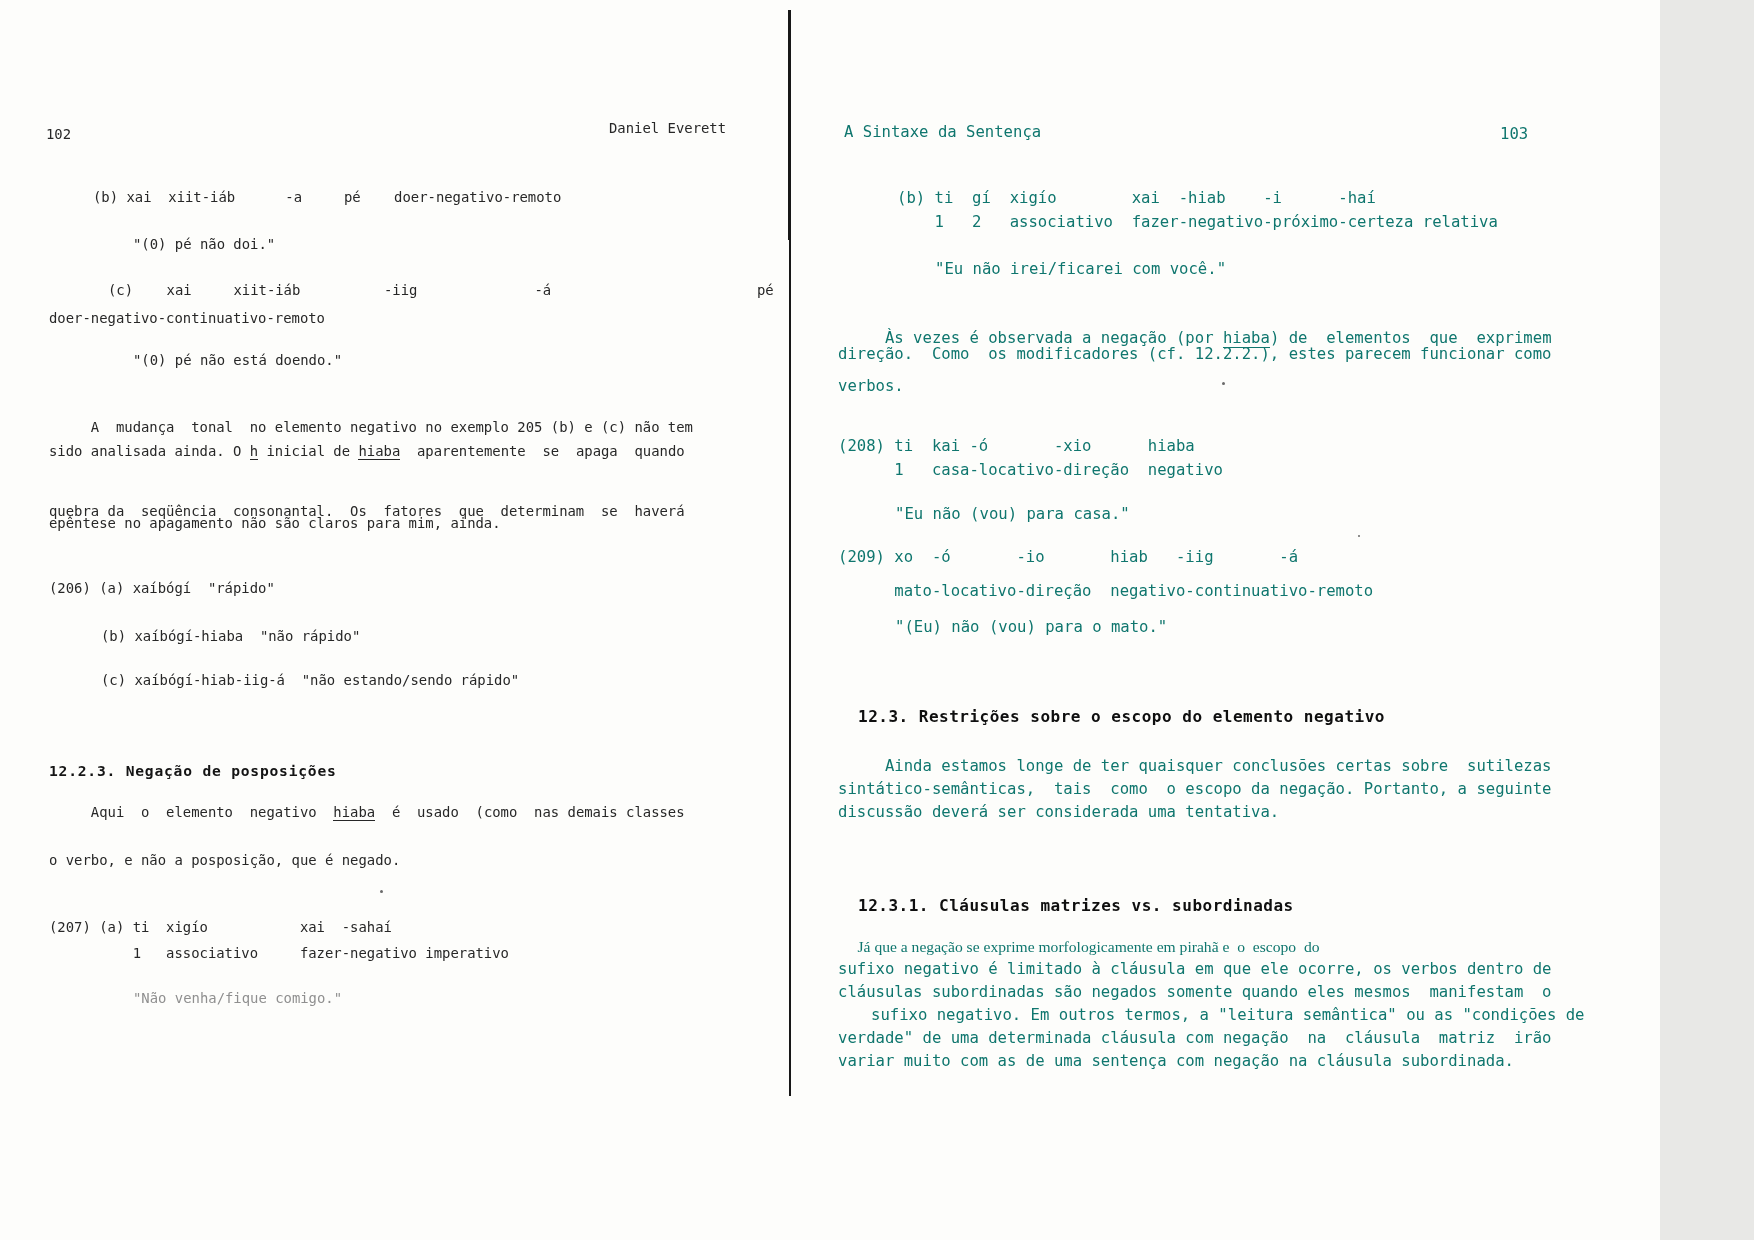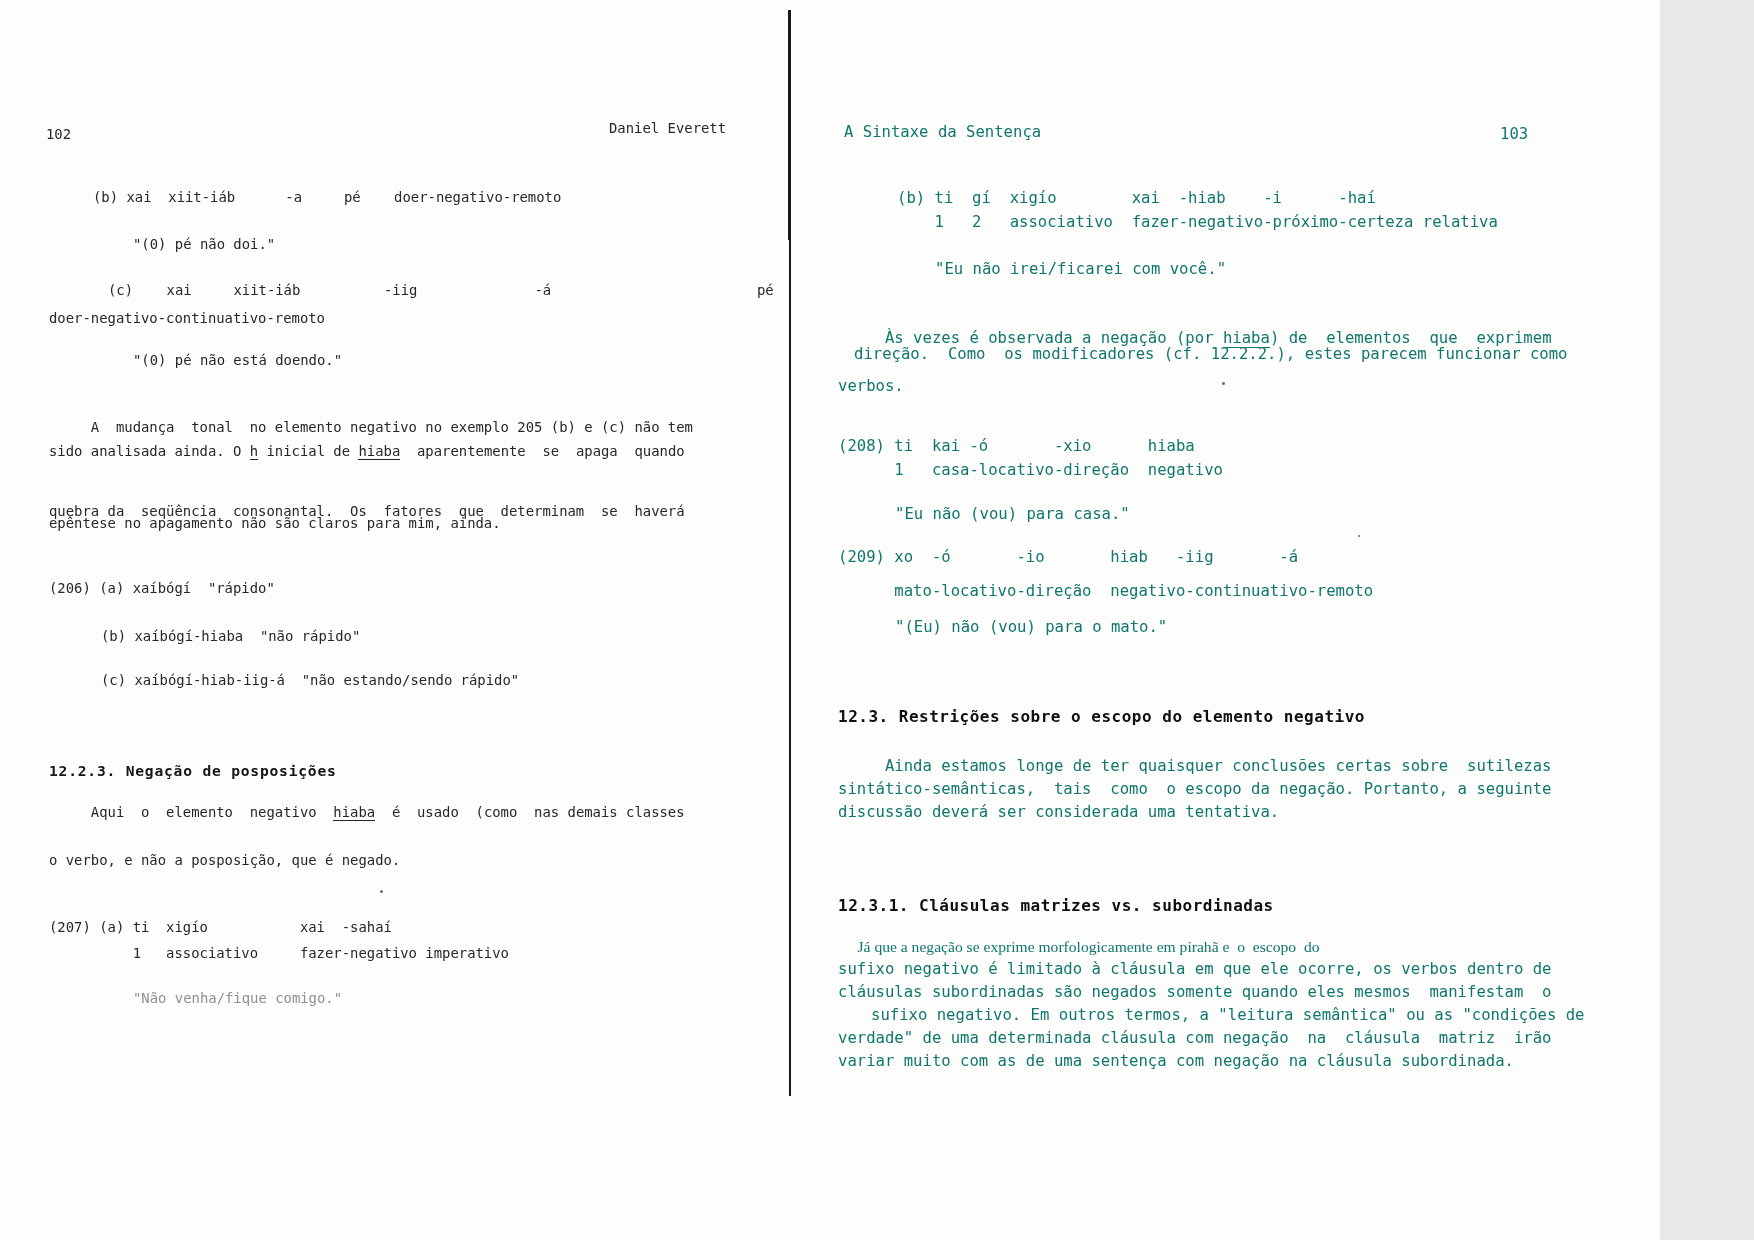--- a/index.html
+++ b/index.html
@@ -10,21 +10,21 @@
     background:#fdfdfb;
     overflow:hidden;
     font-family:"DejaVu Sans Mono", monospace;
     color:#1e1e1e;
   }
   .line{position:absolute;white-space:pre;line-height:1.15;}
   
   .pl{font-size:13.9px;color:#272727;}
   .pr{font-size:15.6px;color:#0f766e;}
   .hd-l{font-size:14.6px;font-weight:700;letter-spacing:.8px;color:#141414;}
-  .hd-r{font-size:16px;font-weight:700;letter-spacing:.5px;color:#0f0f0f;}
+  .hd-r{font-size:16px;font-weight:700;letter-spacing:.5px;color:#0f0f0f;margin-left:20px;}
   .u{border-bottom:1.4px solid currentColor;padding-bottom:0;}
   .faded{color:#8f8f8f;}
   .divider{position:absolute;background:#181818;}
   .speck{position:absolute;background:#6a6a6a;border-radius:50%;}
 </style>
 </head>
 <body>
 
 <div class="scan">
 
@@ -61,21 +61,21 @@
   <div class="line pl faded" style="left:133px;top:990px;">"Não venha/fique comigo."</div>
 
   <div class="line pr" style="left:844px;top:124px;">A Sintaxe da Sentença</div>
   <div class="line pr" style="left:1500px;top:126px;">103</div>
 
   <div class="line pr" style="left:897px;top:190px;">(b) ti  gí  xigío        xai  -hiab    -i      -haí</div>
   <div class="line pr" style="left:897px;top:214px;">    1   2   associativo  fazer-negativo-próximo-certeza relativa</div>
   <div class="line pr" style="left:935px;top:261px;">"Eu não irei/ficarei com você."</div>
 
   <div class="line pr" style="left:838px;top:330px;"><span>     Às vezes é observada a negação (por </span><span class="u">hiaba</span><span>) de  elementos  que  exprimem</span></div>
-  <div class="line pr" style="left:838px;top:346px;margin-left:16px;">direção.  Como  os modificadores (cf. 12.2.2.), estes parecem funcionar como</div>
+  <div class="line pr" style="left:838px;top:346px;">direção.  Como  os modificadores (cf. 12.2.2.), estes parecem funcionar como</div>
   <div class="line pr" style="left:838px;top:378px;">verbos.</div>
 
   <div class="line pr" style="left:838px;top:438px;">(208) ti  kai -ó       -xio      hiaba</div>
   <div class="line pr" style="left:838px;top:462px;">      1   casa-locativo-direção  negativo</div>
   <div class="line pr" style="left:895px;top:506px;">"Eu não (vou) para casa."</div>
 
   <div class="line pr" style="left:838px;top:549px;">(209) xo  -ó       -io       hiab   -iig       -á</div>
   <div class="line pr" style="left:838px;top:583px;">      mato-locativo-direção  negativo-continuativo-remoto</div>
   <div class="line pr" style="left:895px;top:619px;">"(Eu) não (vou) para o mato."</div>
 

